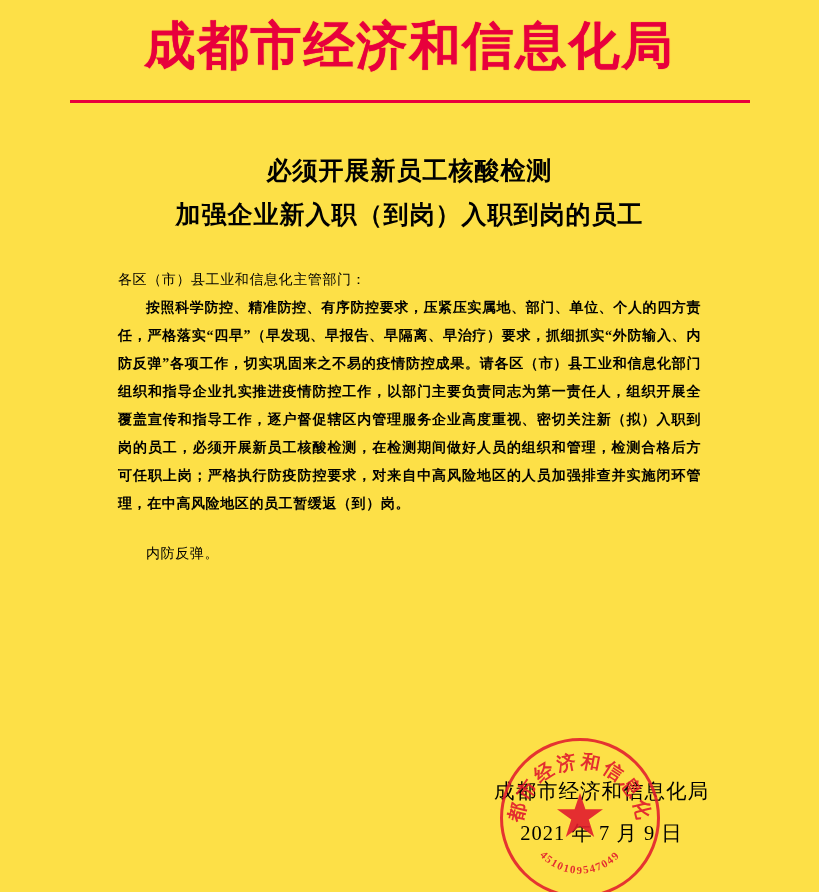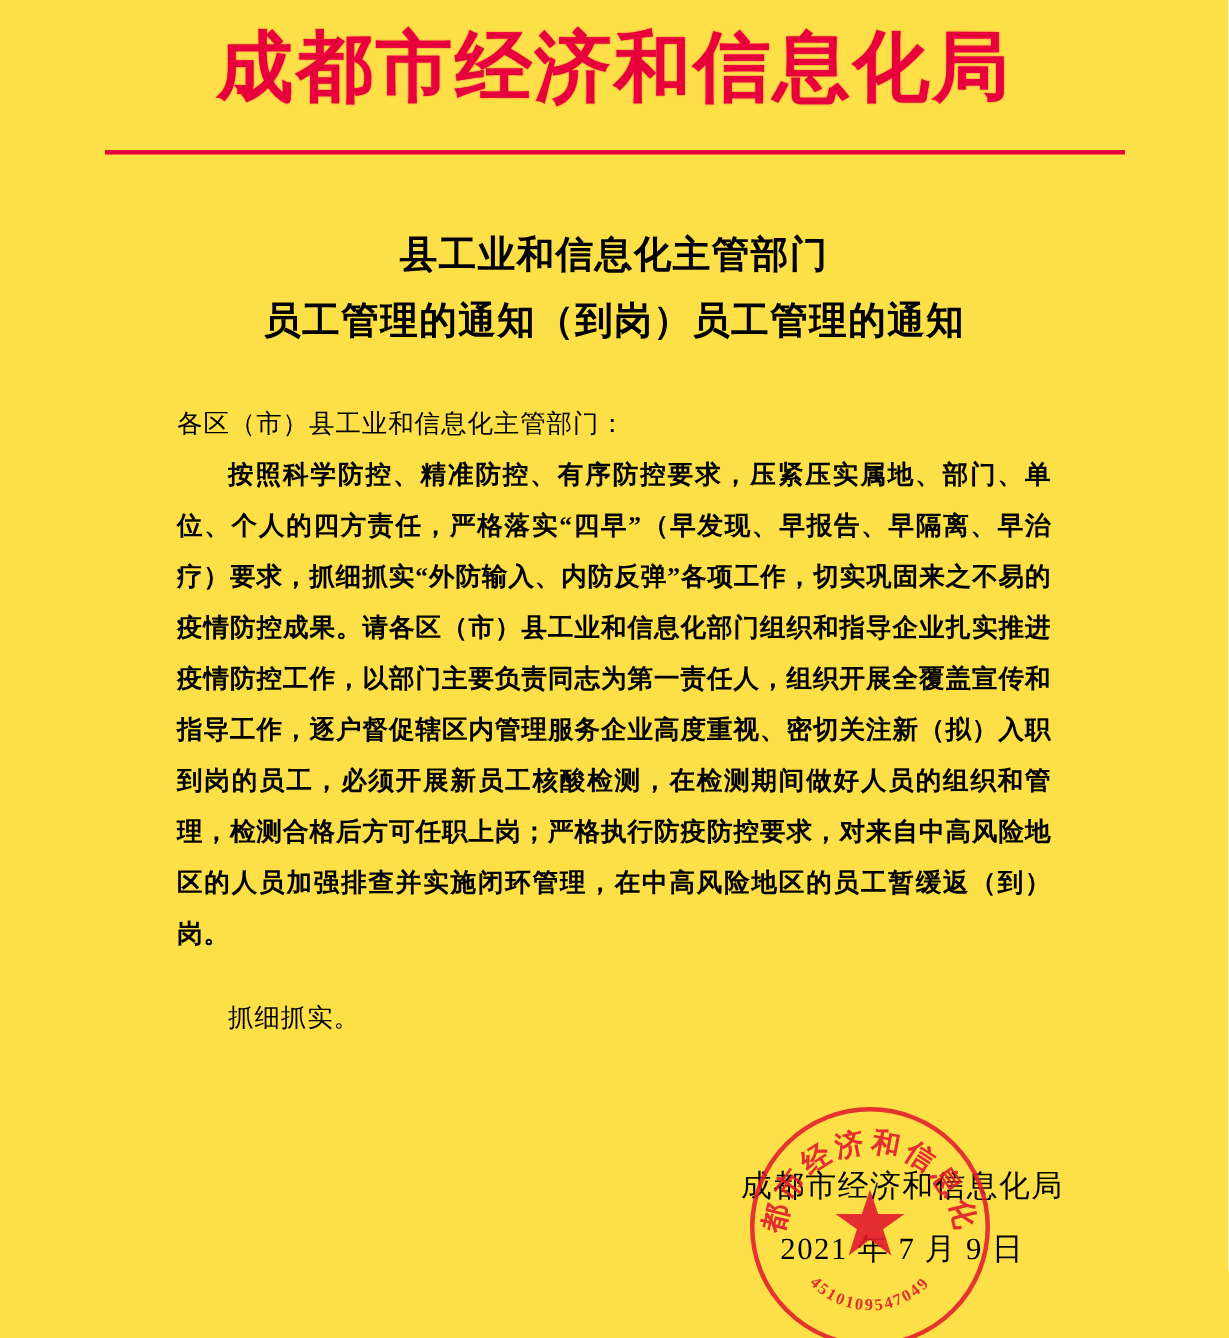--- a/index.html
+++ b/index.html
@@ -56,21 +56,21 @@
     letter-spacing: 1px;
     color: #000;
   }
   .doc-title .line {
     display: block;
   }
 
   
   .body-wrap {
     margin: 30px 118px 0 118px;
-    font-size: 17px;
+    font-size: 14px;
     line-height: 2.0;
     letter-spacing: 0.6px;
     text-align: justify;
   }
   .salutation {
     margin: 0 0 0 0;
   }
   .para {
     margin: 0;
     text-indent: 2em;
@@ -138,28 +138,28 @@
 <body>
 
 <div class="page">
 
   <div class="letterhead">
     <div class="letterhead-title">成都市经济和信息化局</div>
     <div class="letterhead-rule"></div>
   </div>
 
   <div class="doc-title">
-    <span class="line">县工业和信息化主管部门</span>
-    <span class="line">员工管理的通知（到岗）员工管理的通知</span>
+    <span class="line">必须开展新员工核酸检测</span>
+    <span class="line">加强企业新入职（到岗）入职到岗的员工</span>
   </div>
 
   <div class="body-wrap">
     <p class="salutation">各区（市）县工业和信息化主管部门：</p>
     <p class="para">按照科学防控、精准防控、有序防控要求，压紧压实属地、部门、单位、个人的四方责任，严格落实“四早”（早发现、早报告、早隔离、早治疗）要求，抓细抓实“外防输入、内防反弹”各项工作，切实巩固来之不易的疫情防控成果。请各区（市）县工业和信息化部门组织和指导企业扎实推进疫情防控工作，以部门主要负责同志为第一责任人，组织开展全覆盖宣传和指导工作，逐户督促辖区内管理服务企业高度重视、密切关注新（拟）入职到岗的员工，必须开展新员工核酸检测，在检测期间做好人员的组织和管理，检测合格后方可任职上岗；严格执行防疫防控要求，对来自中高风险地区的人员加强排查并实施闭环管理，在中高风险地区的员工暂缓返（到）岗。</p>
-    <p class="closing">抓细抓实。</p>
+    <p class="closing">内防反弹。</p>
   </div>
 
   <div class="sign-block">
     <div class="sign-org">成都市经济和信息化局</div>
     <div class="sign-date">2021 年 7 月 9 日</div>
   </div>
 
   <div class="seal">
     <div class="seal-ring"></div>
     <div class="seal-star"></div>

